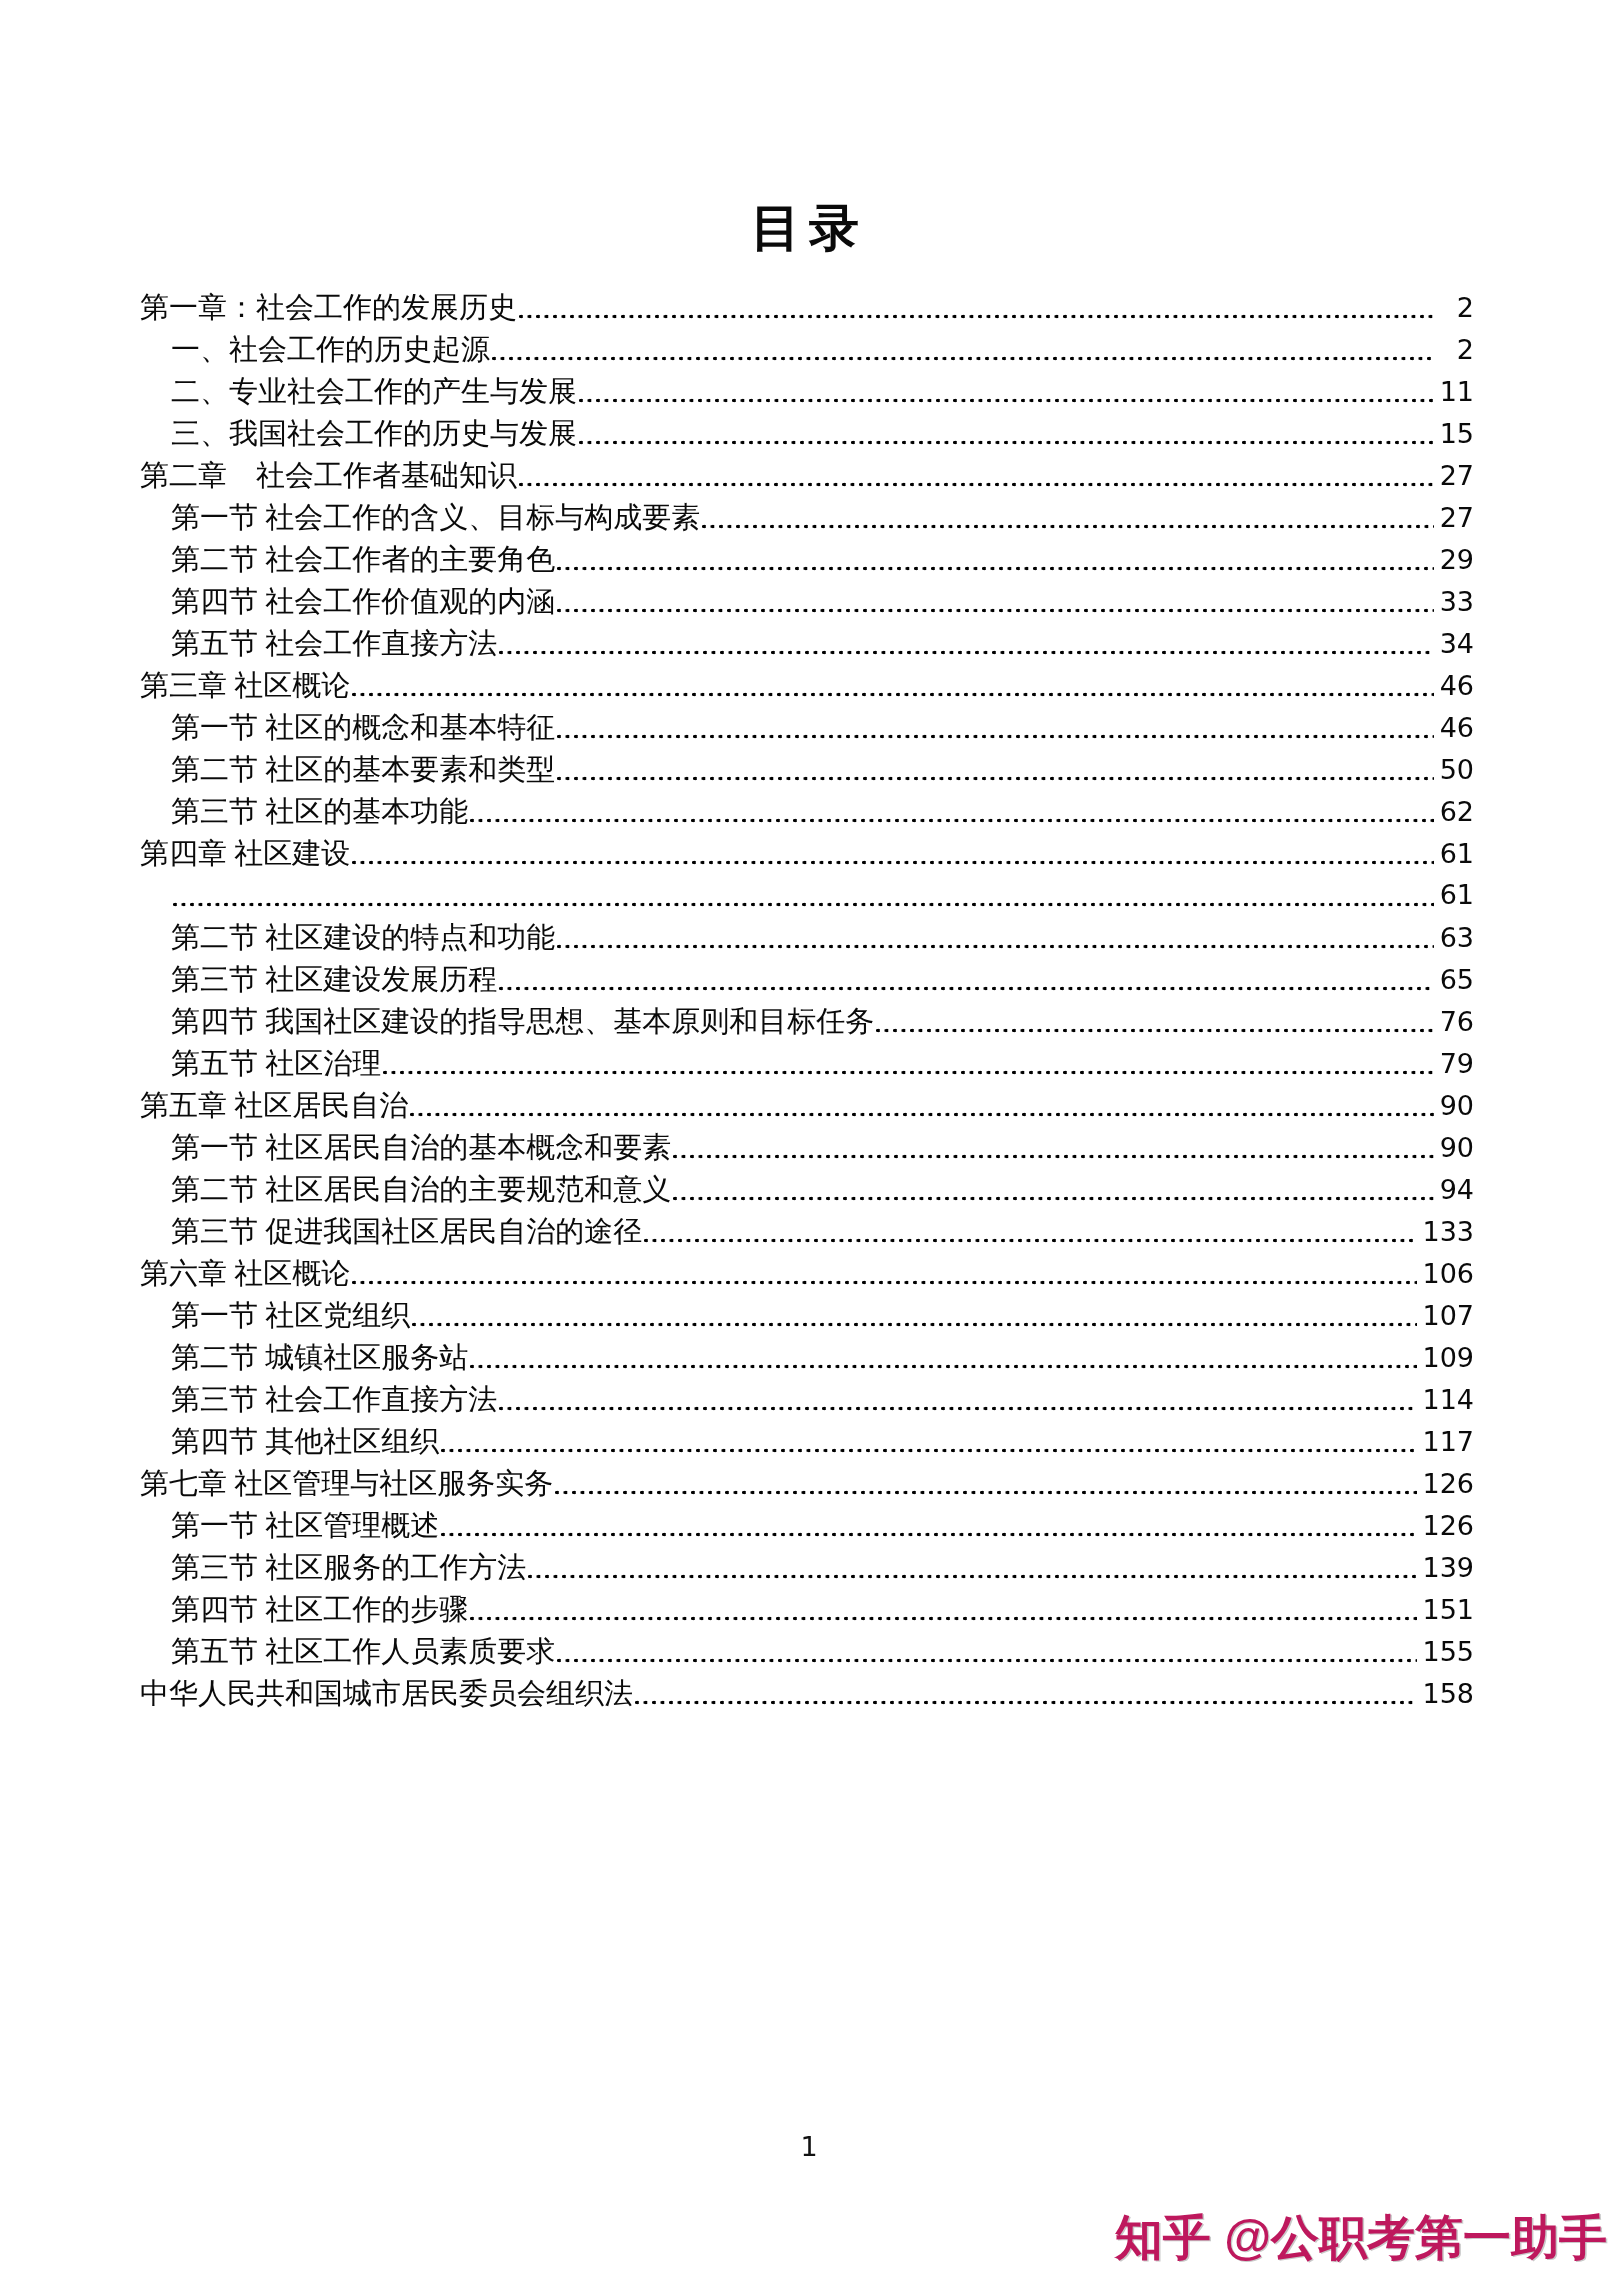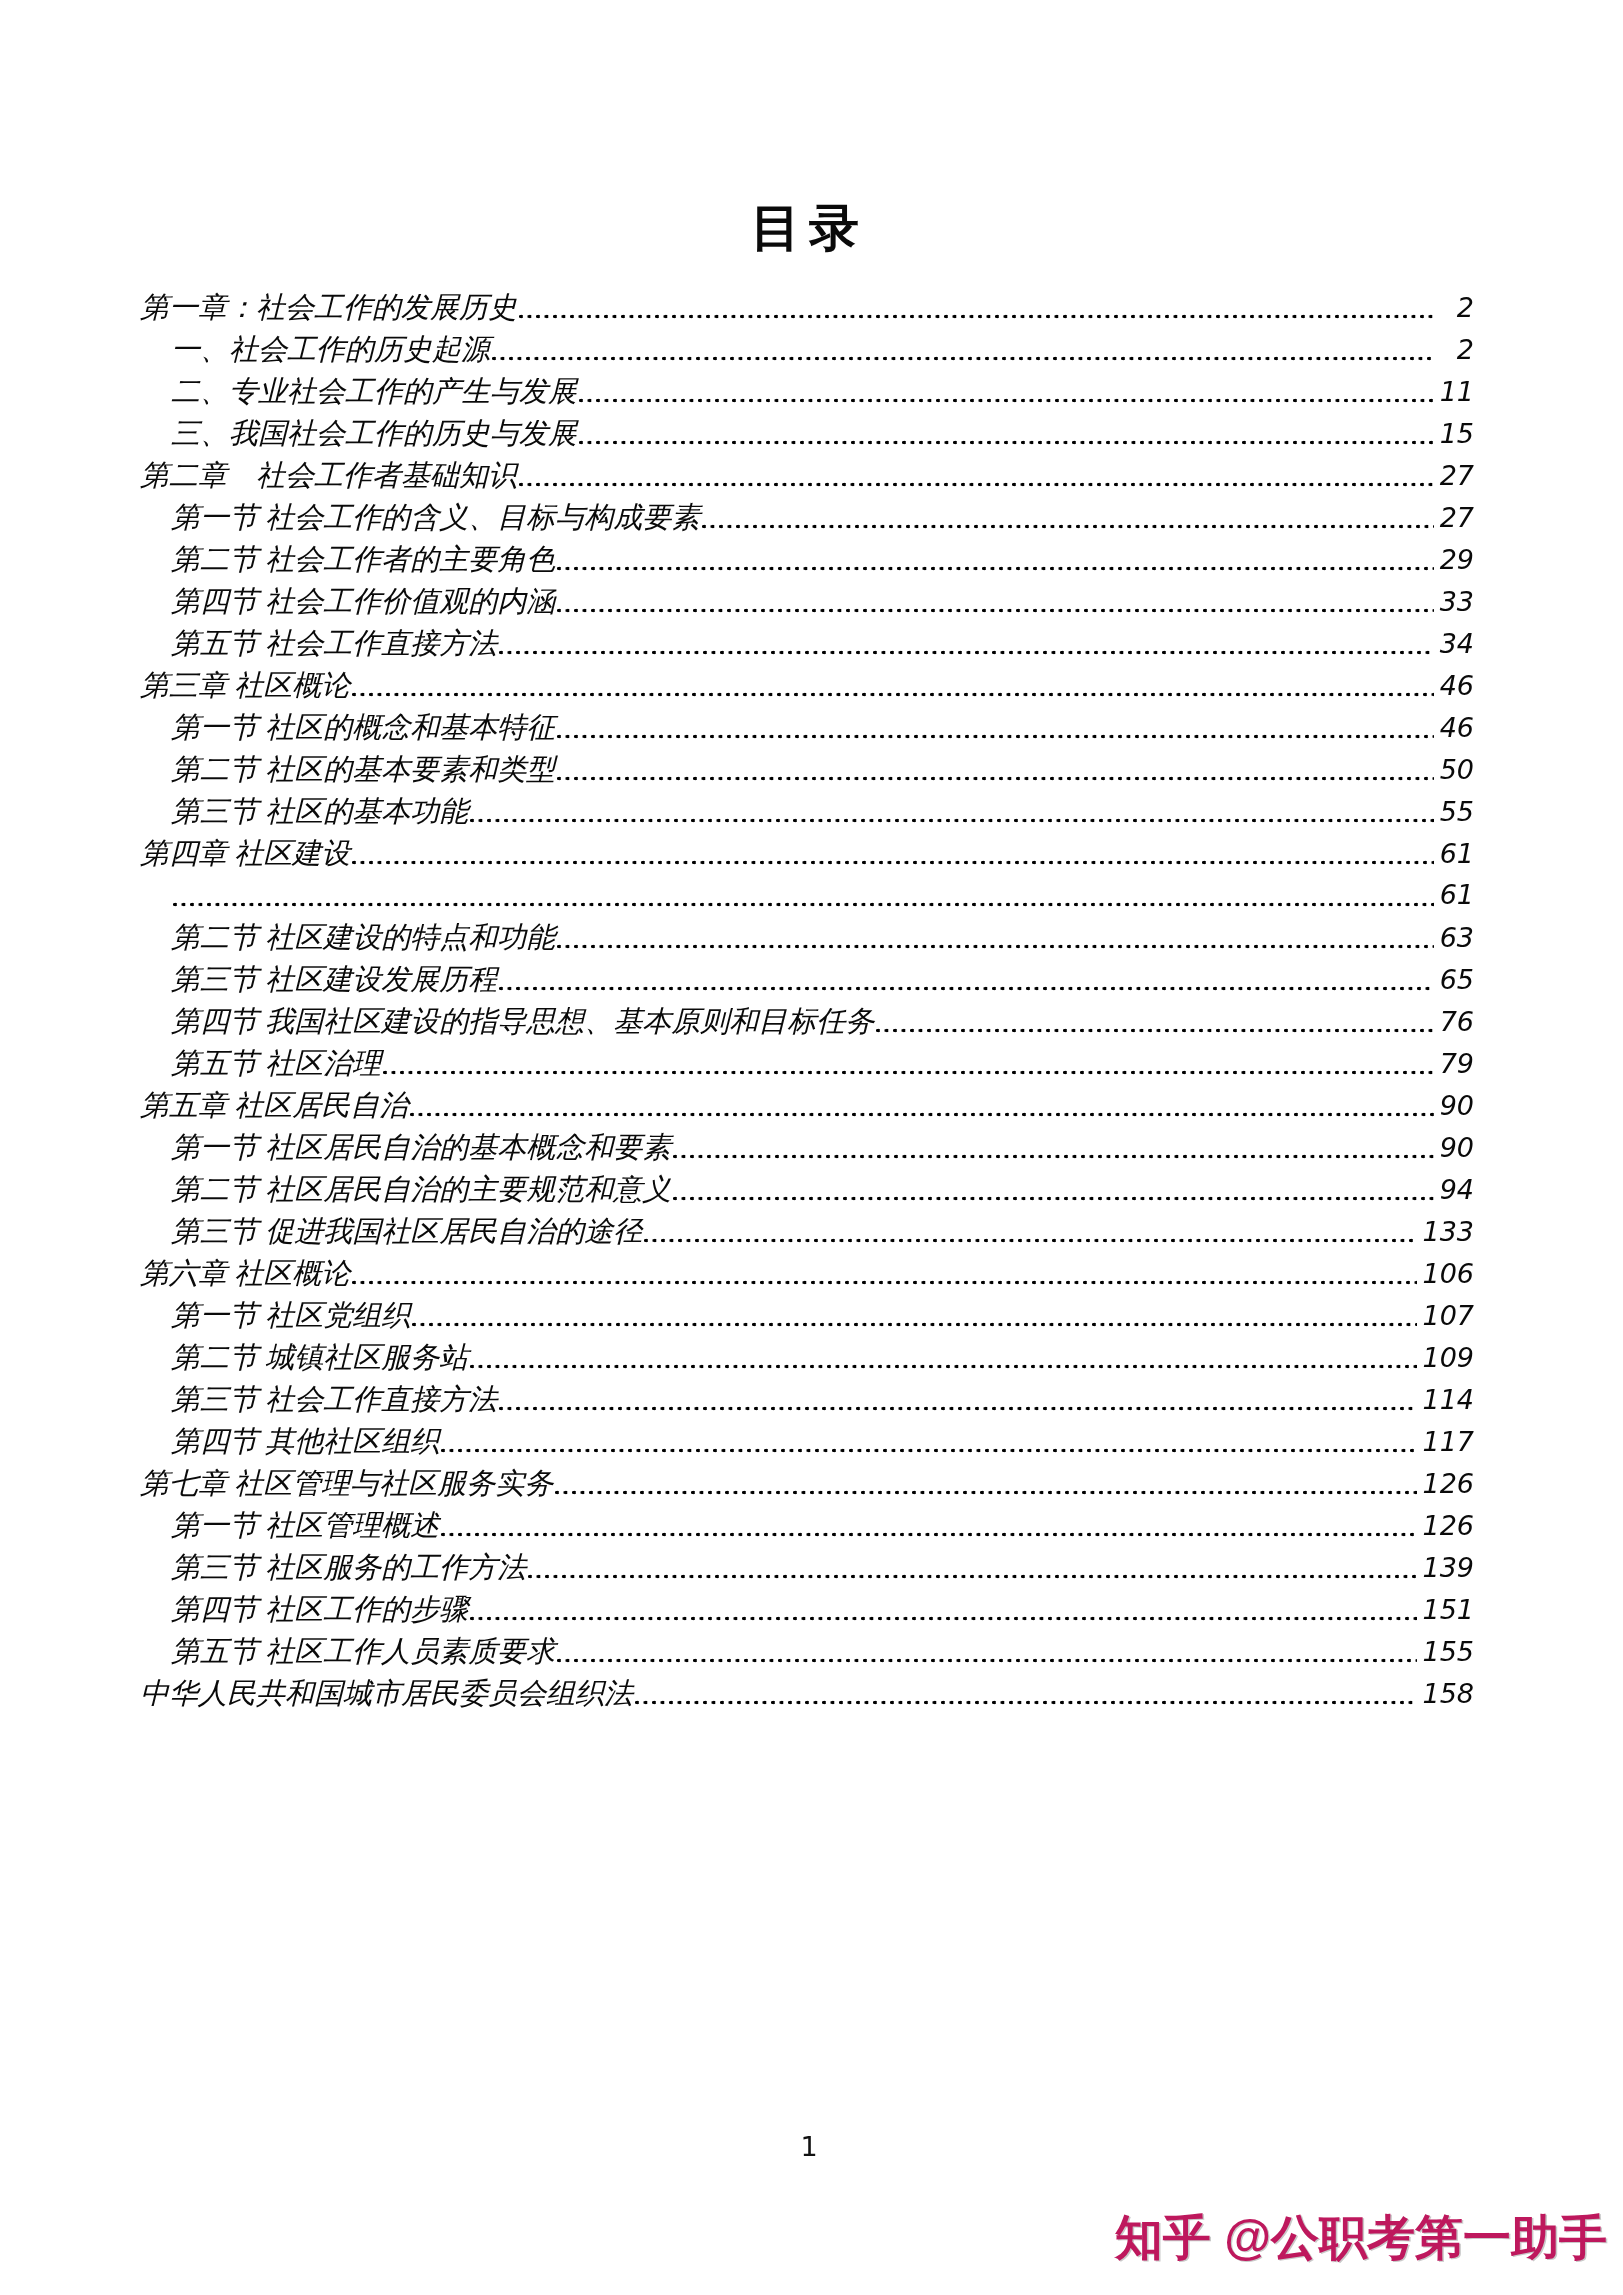--- a/index.html
+++ b/index.html
@@ -26,21 +26,20 @@
     font-size: 50px;
     font-weight: bold;
     letter-spacing: 8.2px;
     color: #0a0a0a;
   }
   .toc {
     position: absolute;
     top: 286px;
     left: 140px;
     width: 1334px;
-    font-style: italic;
   }
   .toc-row {
     display: flex;
     align-items: baseline;
     height: 42px;
   }
   .toc-row.indent-1 {
     padding-left: 31px;
   }
   .toc-label {
@@ -154,21 +153,21 @@
     <span class="toc-page">46</span>
   </div>
       <div class="toc-row indent-1">
     <span class="toc-label">第二节 社区的基本要素和类型</span>
     <span class="toc-dots"></span>
     <span class="toc-page">50</span>
   </div>
       <div class="toc-row indent-1">
     <span class="toc-label">第三节 社区的基本功能</span>
     <span class="toc-dots"></span>
-    <span class="toc-page">55</span>
+    <span class="toc-page">62</span>
   </div>
       <div class="toc-row">
     <span class="toc-label">第四章 社区建设</span>
     <span class="toc-dots"></span>
     <span class="toc-page">61</span>
   </div>
       <div class="toc-row indent-1">
     <span class="toc-dots"></span>
     <span class="toc-page">61</span>
   </div>

